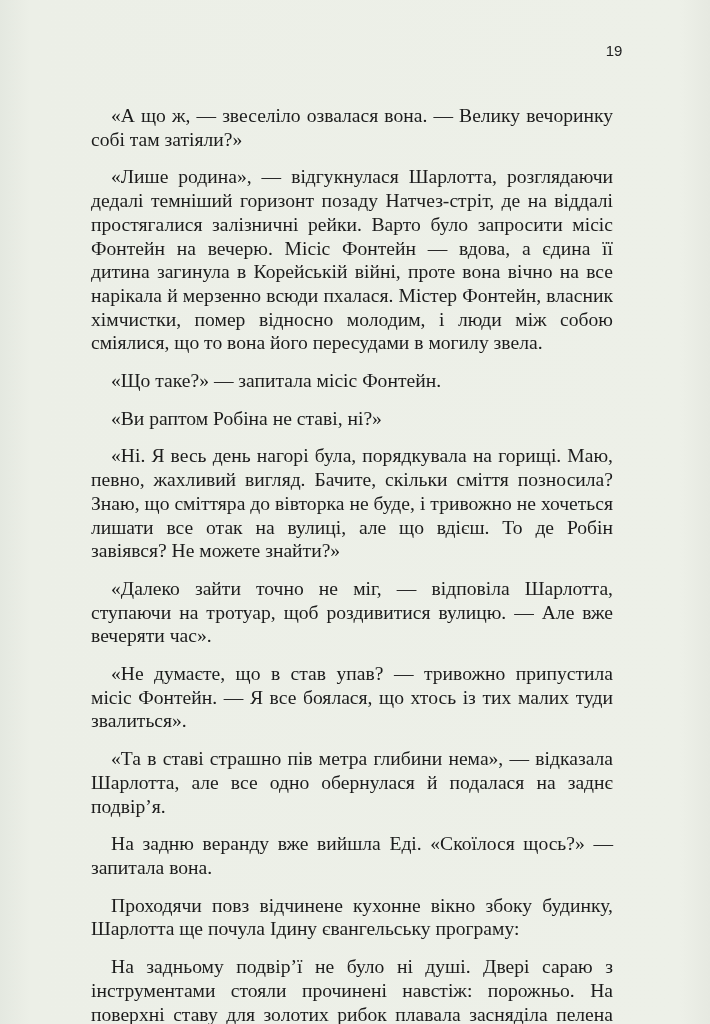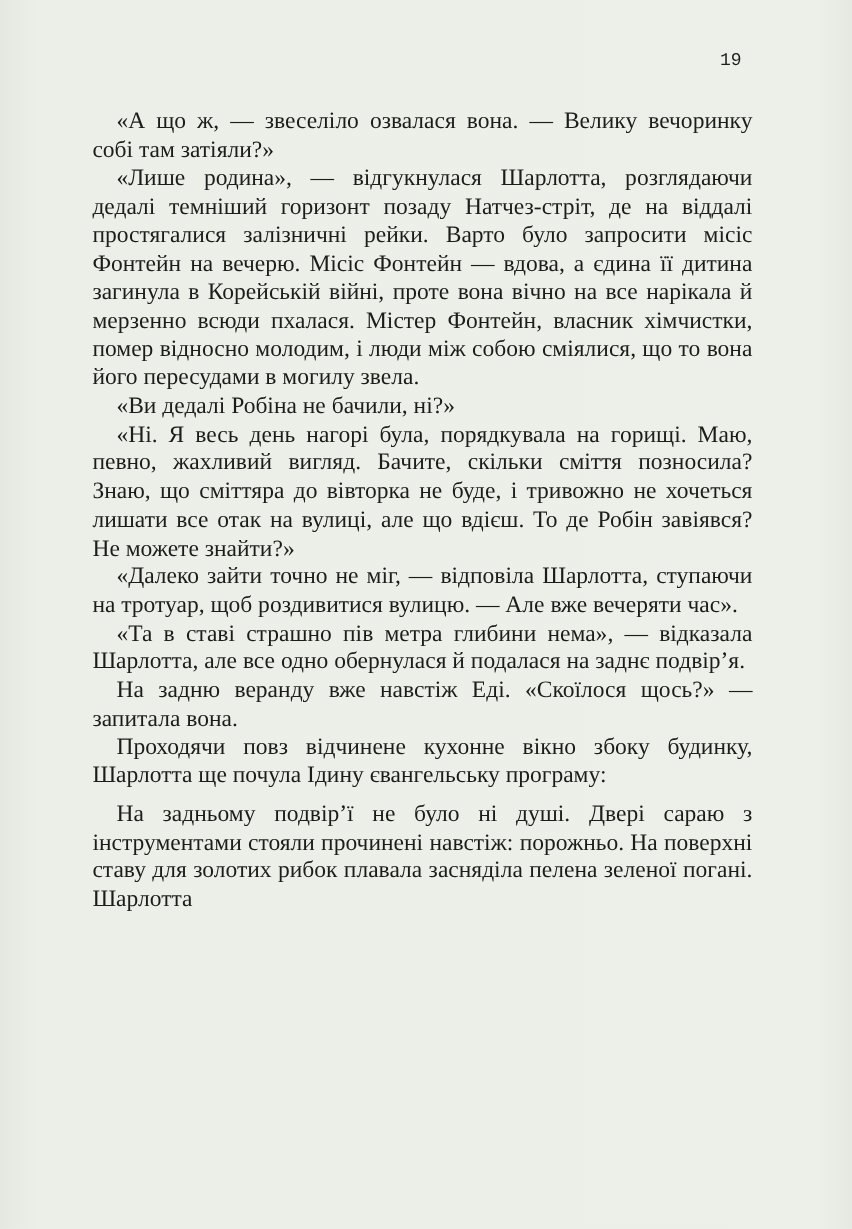--- a/index.html
+++ b/index.html
@@ -17,38 +17,38 @@
     position: absolute;
     left: 0; top: 0;
     width: 710px; height: 1024px;
     background: linear-gradient(90deg, #e4e8e0 0px, #ecefe7 30px, #edf0e8 680px, #e6e9e1 710px);
   }
   .page-number {
     position: absolute;
     top: 42px;
     left: 600px;
     width: 28px;
-    text-align: left;
-    font-family: Liberation Mono, monospace;
+    text-align: center;
+    font-family: Liberation Sans, sans-serif;
     font-size: 15px;
     color: #1e1e1e;
   }
   .body-text {
     position: absolute;
     top: 90px;
     left: 77px;
     width: 550px;
     font-family: "Liberation Serif", serif;
     font-size: 19.6px;
     line-height: 23.7px;
     color: #1c1c1c;
     text-align: justify;
   }
   .body-text p {
-    margin: 0;
+    margin: 14px;
     text-indent: 20px;
     text-align: justify;
     text-align-last: left;
   }
   .poem {
     margin: 22px 0 22px 154px;
     font-family: "Liberation Serif", serif;
     font-size: 16px;
     line-height: 20.5px;
     color: #1c1c1c;
@@ -62,23 +62,25 @@
 </style>
 </head>
 <body>
 
 <div class="page">
   <div class="page-number">19</div>
 
   <div class="body-text">
     <p>«А що ж, — звеселіло озвалася вона. — Велику вечоринку собі там затіяли?»</p>
     <p>«Лише родина», — відгукнулася Шарлотта, розглядаючи дедалі темніший горизонт позаду Натчез-стріт, де на віддалі простягалися залізничні рейки. Варто було запросити місіс Фонтейн на вечерю. Місіс Фонтейн — вдова, а єдина її дитина загинула в Корейській війні, проте вона вічно на все нарікала й мерзенно всюди пхалася. Містер Фонтейн, власник хімчистки, помер відносно молодим, і люди між собою сміялися, що то вона його пересудами в могилу звела.</p>
-    <p>«Ви дедалі Робіна не бачили, ні?»</p>
+    <p>«Що таке?» — запитала місіс Фонтейн.</p>
+    <p>«Ви раптом Робіна не ставі, ні?»</p>
     <p>«Ні. Я весь день нагорі була, порядкувала на горищі. Маю, певно, жахливий вигляд. Бачите, скільки сміття позносила? Знаю, що сміттяра до вівторка не буде, і тривожно не хочеться лишати все отак на вулиці, але що вдієш. То де Робін завіявся? Не можете знайти?»</p>
     <p>«Далеко зайти точно не міг, — відповіла Шарлотта, ступаючи на тротуар, щоб роздивитися вулицю. — Але вже вечеряти час».</p>
+    <p>«Не думаєте, що в став упав? — тривожно припустила місіс Фонтейн. — Я все боялася, що хтось із тих малих туди звалиться».</p>
     <p>«Та в ставі страшно пів метра глибини нема», — відказала Шарлотта, але все одно обернулася й подалася на заднє подвір’я.</p>
-    <p>На задню веранду вже навстіж Еді. «Скоїлося щось?» — запитала вона.</p>
+    <p>На задню веранду вже вийшла Еді. «Скоїлося щось?» — запитала вона.</p>
     <p>Проходячи повз відчинене кухонне вікно збоку будинку, Шарлотта ще почула Ідину євангельську програму:</p>
 
 
     <p class="after-poem">На задньому подвір’ї не було ні душі. Двері сараю з інструментами стояли прочинені навстіж: порожньо. На поверхні ставу для золотих рибок плавала засняділа пелена зеленої погані. Шарлотта</p>
   </div>
 </div>
 
 </body></html>

